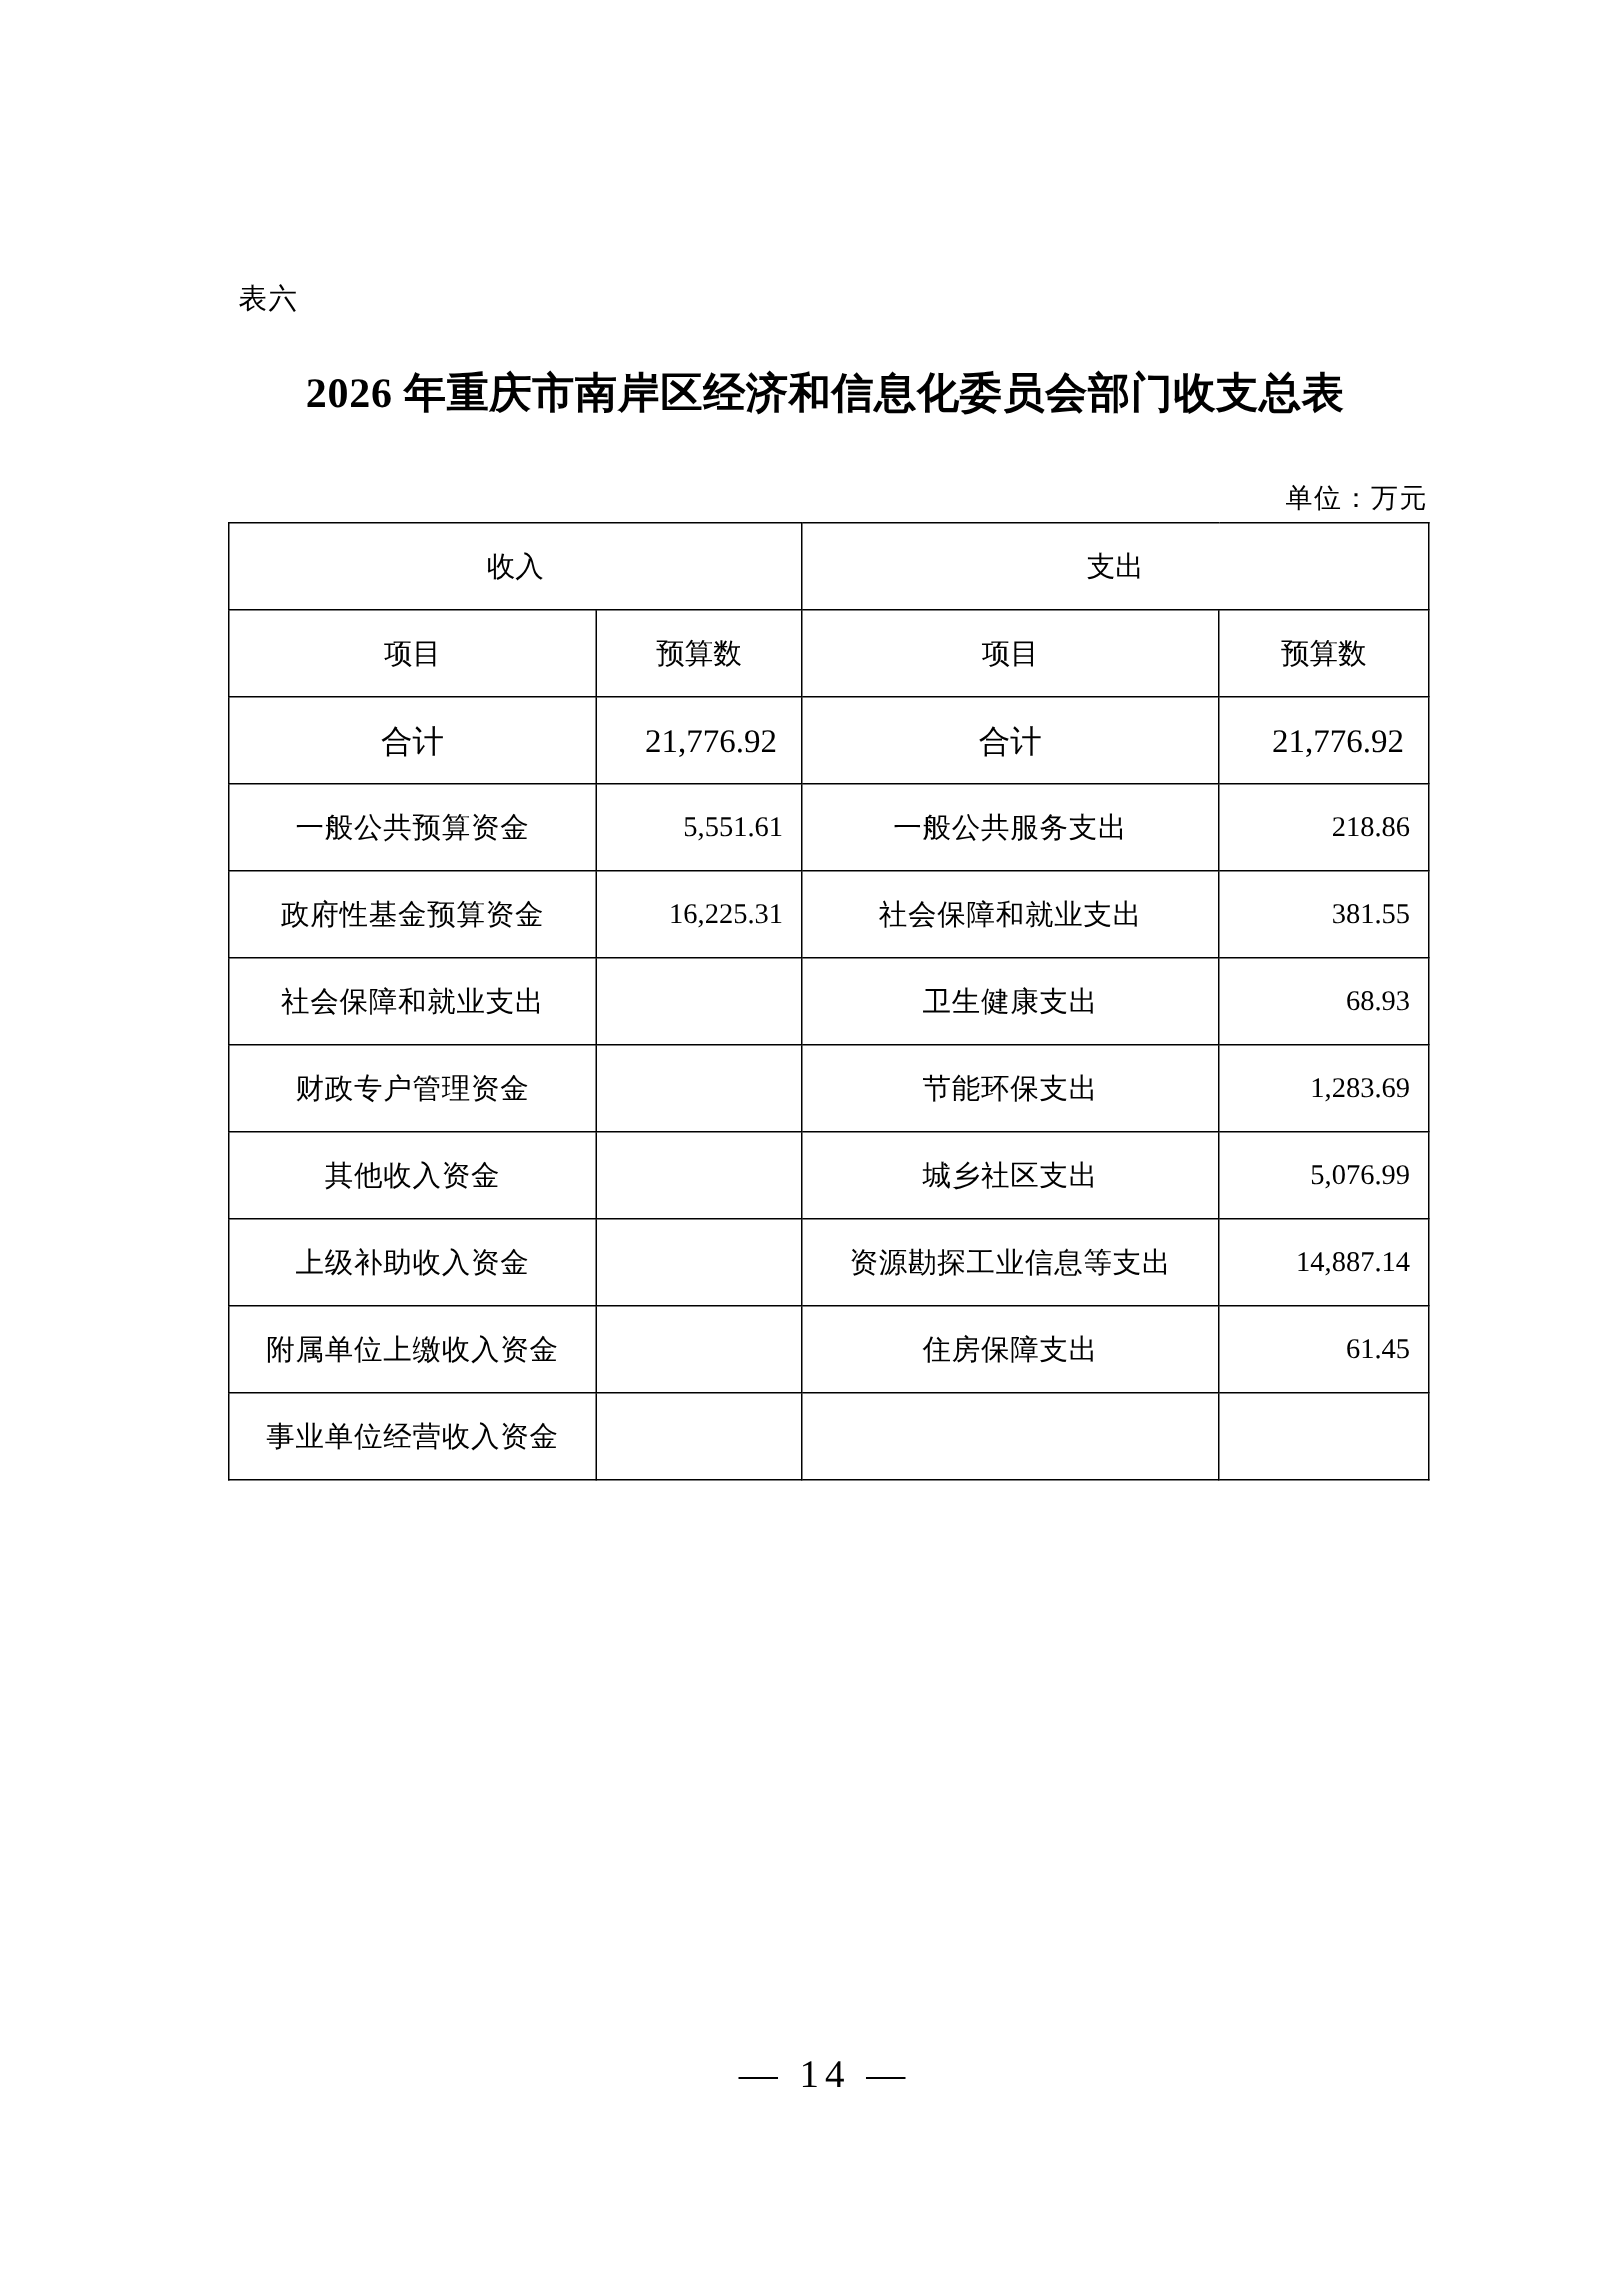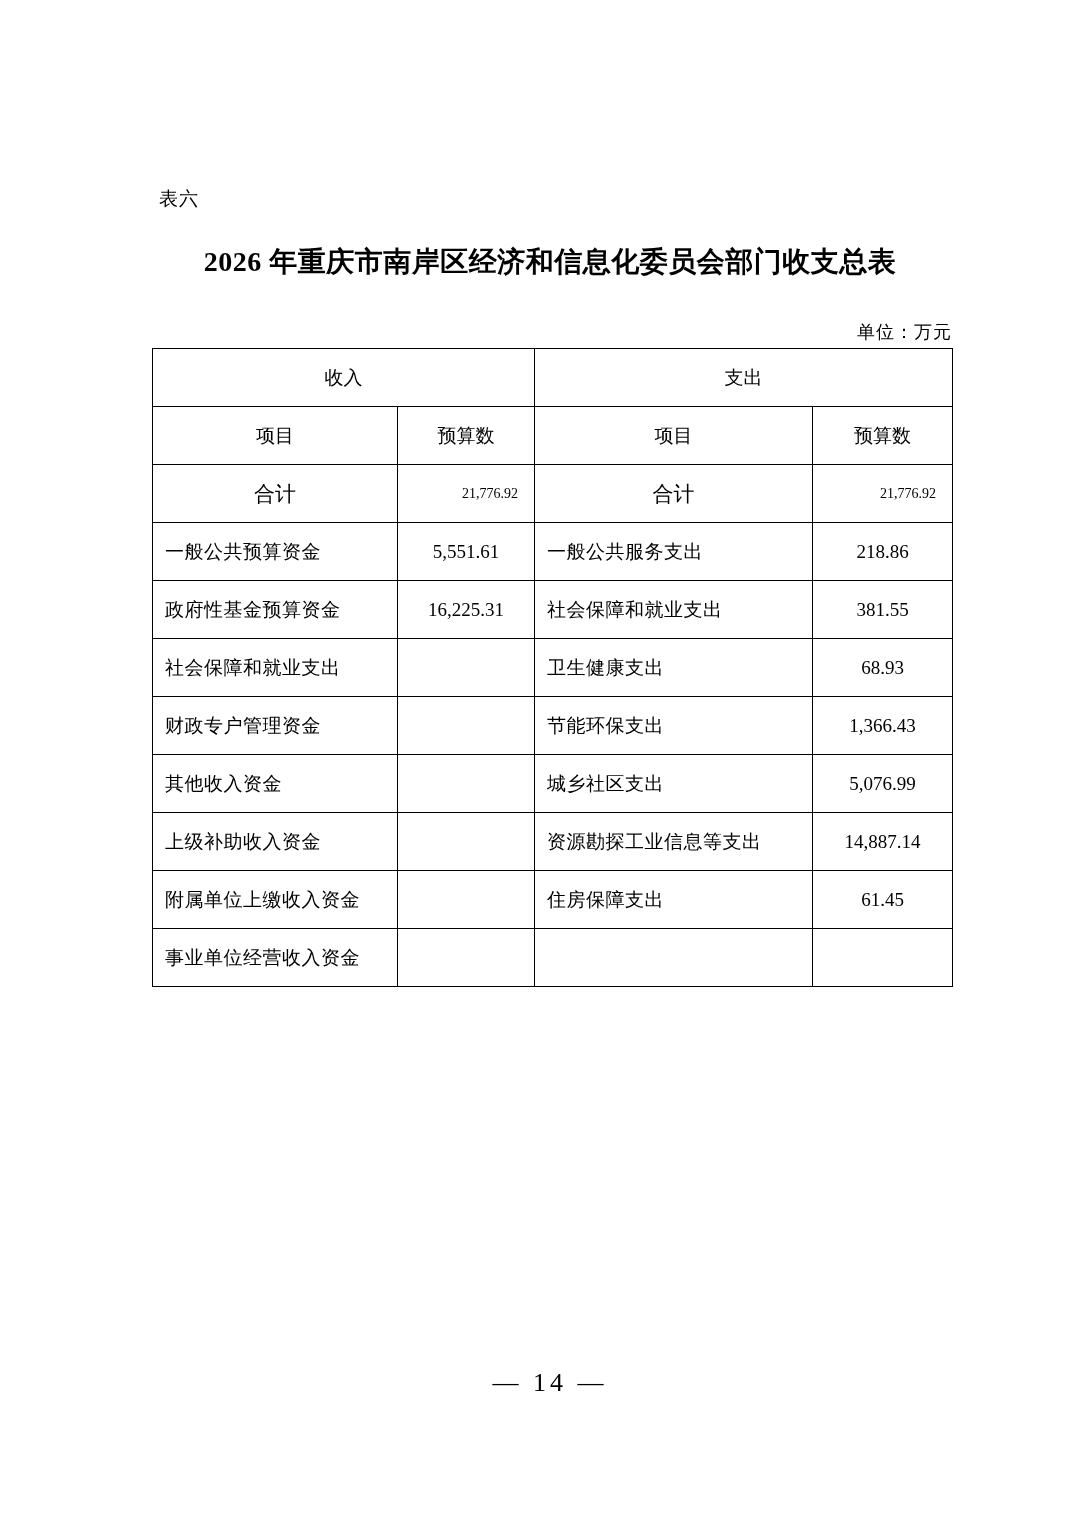--- a/index.html
+++ b/index.html
@@ -70,29 +70,29 @@
   .col-head {
     text-align: center;
     font-size: 21px;
   }
   .total-row td {
     text-align: center;
     font-size: 21px;
   }
   .total-row td.num {
     text-align: right;
-    font-size: 14px;
+    font-size: 22px;
     padding-right: 16px;
   }
   .item {
-    text-align: left;
+    text-align: center;
     letter-spacing: 0.5px;
   }
   .num {
-    text-align: center;
+    text-align: right;
     padding-right: 16px;
   }
   .c1 { width: 245px; }
   .c2 { width: 137px; }
   .c3 { width: 278px; }
   .c4 { width: 140px; }
   .page-number {
     position: absolute;
     left: 0;
     top: 1368px;
@@ -152,21 +152,21 @@
       <tr>
         <td class="item">社会保障和就业支出</td>
         <td class="num"></td>
         <td class="item">卫生健康支出</td>
         <td class="num">68.93</td>
       </tr>
       <tr>
         <td class="item">财政专户管理资金</td>
         <td class="num"></td>
         <td class="item">节能环保支出</td>
-        <td class="num">1,366.43</td>
+        <td class="num">1,283.69</td>
       </tr>
       <tr>
         <td class="item">其他收入资金</td>
         <td class="num"></td>
         <td class="item">城乡社区支出</td>
         <td class="num">5,076.99</td>
       </tr>
       <tr>
         <td class="item">上级补助收入资金</td>
         <td class="num"></td>

